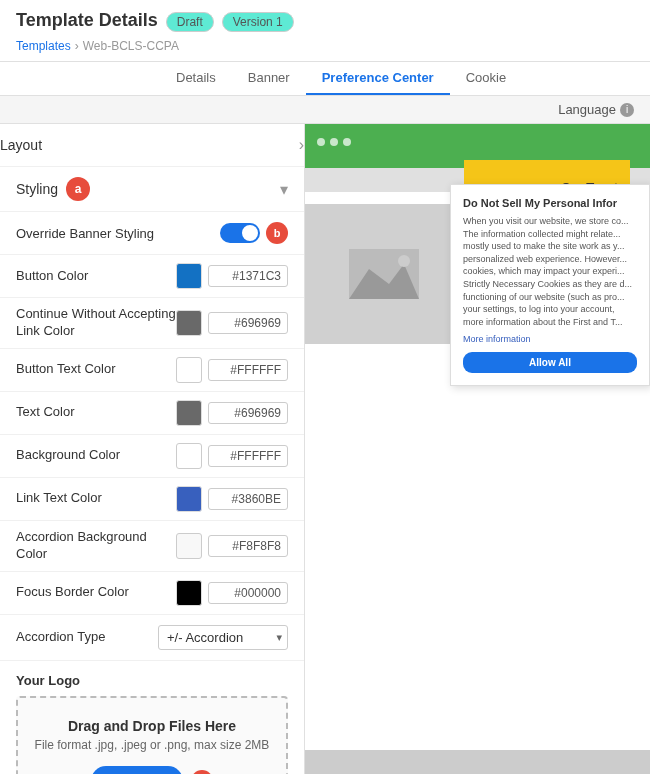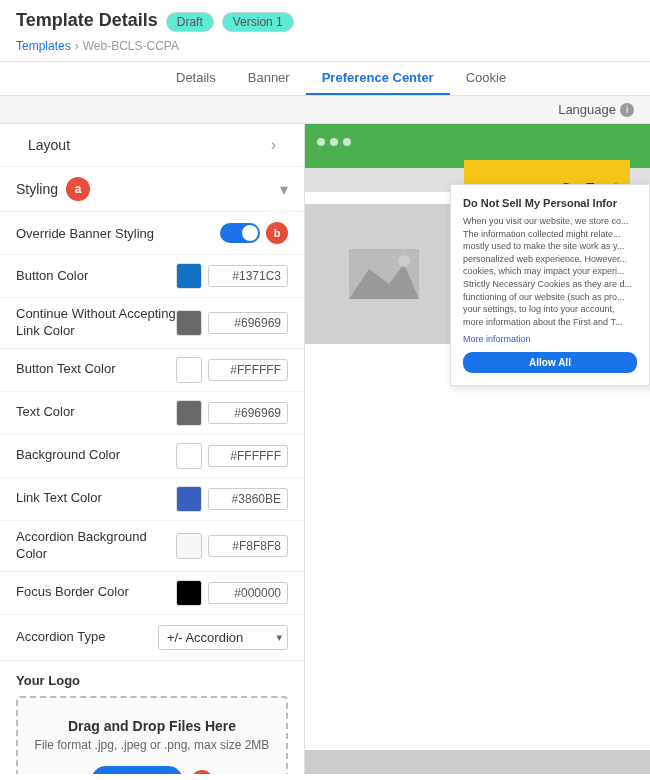--- a/index.html
+++ b/index.html
@@ -23,21 +23,21 @@
     .language-bar { display: flex; justify-content: flex-end; align-items: center; padding: 6px 16px; background: #f5f5f5; border-bottom: 1px solid #e0e0e0; font-size: 13px; color: #555; }
     .language-bar .info-icon { display: inline-flex; align-items: center; justify-content: center; width: 14px; height: 14px; border-radius: 50%; background: #999; color: #fff; font-size: 10px; margin-left: 4px; }
 
     
     .main { display: flex; height: calc(780px - 130px); }
 
     
     .left-panel { width: 305px; border-right: 1px solid #e0e0e0; overflow-y: auto; background: #fff; flex-shrink: 0; }
 
     
-    .section-row { display: flex; align-items: center; justify-content: space-between; padding: 12px 28px; border-bottom: 1px solid #f0f0f0; cursor: pointer; }
+    .section-row { display: flex; align-items: center; justify-content: space-between; padding: 12px 0; border-bottom: 1px solid #f0f0f0; cursor: pointer; }
     .section-row-label { font-size: 14px; color: #333; font-weight: 500; }
     .chevron-icon { color: #999; font-size: 16px; }
 
     
     .styling-row { display: flex; align-items: center; justify-content: space-between; padding: 10px 16px; border-bottom: 1px solid #f0f0f0; cursor: pointer; }
     .styling-left { display: flex; align-items: center; gap: 8px; }
     .circle-badge { width: 24px; height: 24px; border-radius: 50%; background: #e74c3c; color: #fff; display: flex; align-items: center; justify-content: center; font-size: 12px; font-weight: bold; }
 
     
     .override-row { display: flex; align-items: center; justify-content: space-between; padding: 10px 16px; border-bottom: 1px solid #f0f0f0; }

